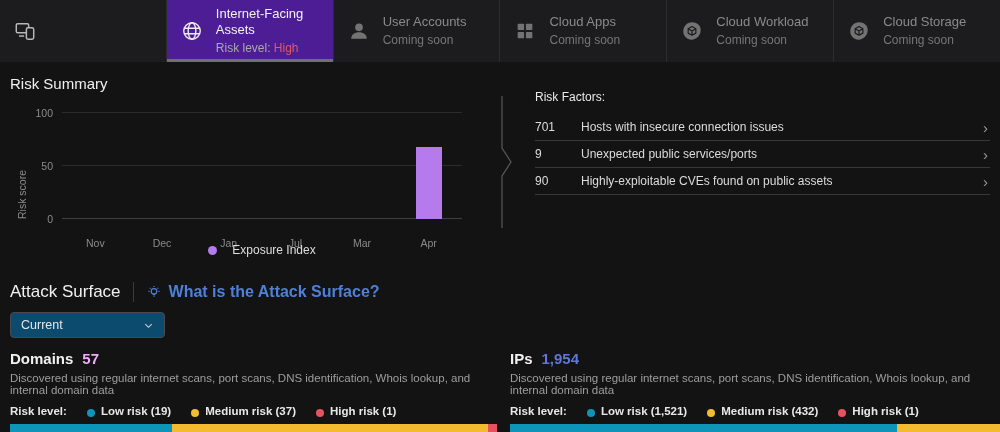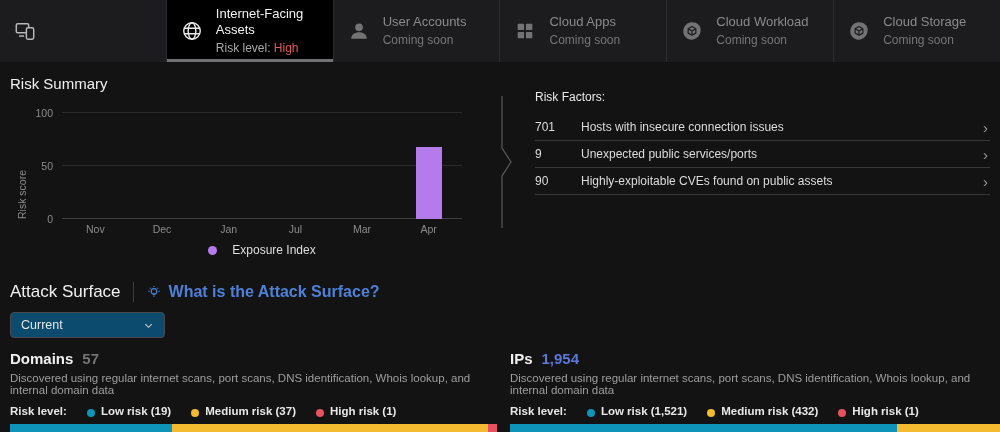--- a/index.html
+++ b/index.html
@@ -4,40 +4,40 @@
 <style>
   * { margin:0; padding:0; box-sizing:border-box; }
   html,body { background:#000; }
   body { font-family:"Liberation Sans","DejaVu Sans",sans-serif; }
   .screen { position:relative; width:1000px; height:432px; background:#131314; overflow:hidden; color:#e6e6e6; }
 
   
   .topnav { display:flex; height:62px; background:#1c1c1e; }
   .tab { flex:1; display:flex; align-items:center; gap:12px; padding-left:13px; cursor:pointer; }
   .tab + .tab { border-left:1px solid #2c2c2e; }
-  .tab.selected { background:#000000; box-shadow:inset 0 -3px 0 #707073; }
+  .tab.selected { background:#4c1d95; box-shadow:inset 0 -3px 0 #707073; }
   .tab-icon { width:24px; height:24px; flex:0 0 auto; display:flex; align-items:center; justify-content:center; }
   .tab-icon svg { width:22px; height:22px; }
   .tab-title { font-size:13px; line-height:16px; color:#d2d2d2; }
   .tab.selected .tab-title { color:#f2f2f2; }
   .tab.soon .tab-title { color:#8a8a8a; }
   .tab-sub { font-size:12px; line-height:15px; margin-top:3px; color:#aaaaaa; }
   .tab.soon .tab-sub { color:#767676; }
   .ic-dim { color:#b8b8b8; } .ic-bright { color:#ededed; } .ic-gray { color:#737373; }
 
   
   .section-title { position:absolute; left:10px; top:75px; font-size:15px; font-weight:500; color:#f0f0f0; }
   .ylabel { position:absolute; left:16px; top:113px; height:106px; display:flex; align-items:center;
             writing-mode:vertical-rl; transform:rotate(180deg); font-size:10.5px; color:#8b8b8b; }
   .plot { position:absolute; left:62px; top:113px; width:400px; height:106px; }
   .gridline { position:absolute; left:0; right:0; height:1px; background:#2b2b2e; }
   .gridline.axis { background:#3f3f42; }
   .ytick { position:absolute; right:calc(100% + 9px); transform:translateY(50%); font-size:10.5px; color:#8b8b8b; }
   .bar { position:absolute; bottom:0; width:26px; transform:translateX(-50%); }
-  .xlabels { position:absolute; left:62px; top:223px; width:400px; display:flex; }
+  .xlabels { position:absolute; left:62px; top:237px; width:400px; display:flex; }
   .xlabels span { flex:1; text-align:center; font-size:10.5px; color:#8b8b8b; }
   .chart-legend { position:absolute; left:62px; top:243px; width:400px; display:flex; justify-content:center;
                   align-items:center; gap:15px; font-size:12px; color:#dedede; }
   .dot { width:9px; height:9px; border-radius:50%; display:inline-block; flex:0 0 auto; }
   .connector { position:absolute; left:490px; top:92px; }
 
   .risk-factors { position:absolute; left:535px; top:90px; width:455px; }
   .rf-title { font-size:12px; color:#eaeaea; margin-bottom:10px; }
   .rf-row { display:flex; align-items:center; height:27px; border-bottom:1px solid #38383b;
             font-size:12px; color:#dcdcdc; cursor:pointer; }
@@ -219,21 +219,21 @@
   <div class="dropdown">
     <span>Current</span>
     <svg width="11" height="11" viewBox="0 0 24 24" fill="none" stroke="#cfcfcf" stroke-width="2.4">
       <path d="M5 9 l7 7 7-7"></path>
     </svg>
   </div>
 
   <div class="card" style="left:10px; width:487px;">
     <div class="card-head">
       <span class="card-name">Domains</span>
-      <span class="card-count" style="color: #737373;">57</span>
+      <span class="card-count" style="color: #f0abfc;">57</span>
     </div>
     <div class="card-desc">Discovered using regular internet scans, port scans, DNS identification, Whois lookup, and internal domain data</div>
     <div class="card-legend">
       <span class="rl-label">Risk level:</span>
       <span class="legend-items" style="display: inline-flex; gap: 20px;">
           <span class="legend-item">
             <span class="dot" style="background: rgb(14, 148, 184);"></span>
             <span>Low risk (19)</span>
           </span>
           <span class="legend-item">

